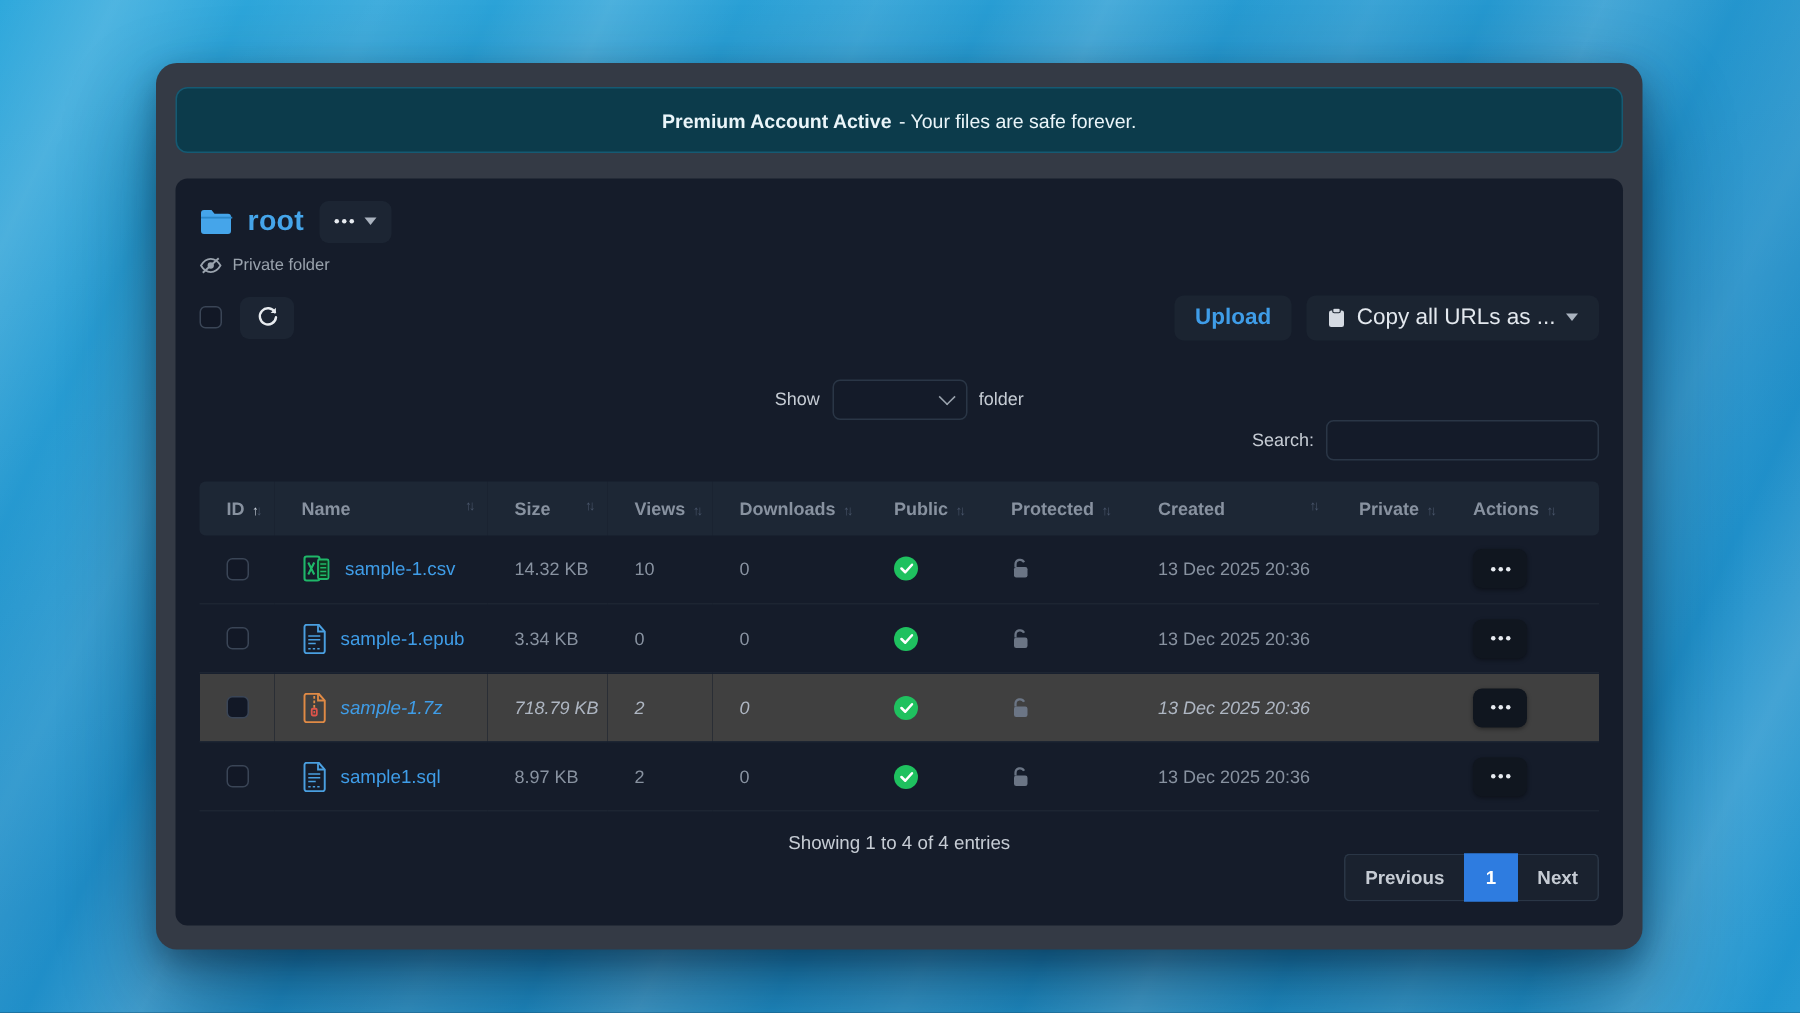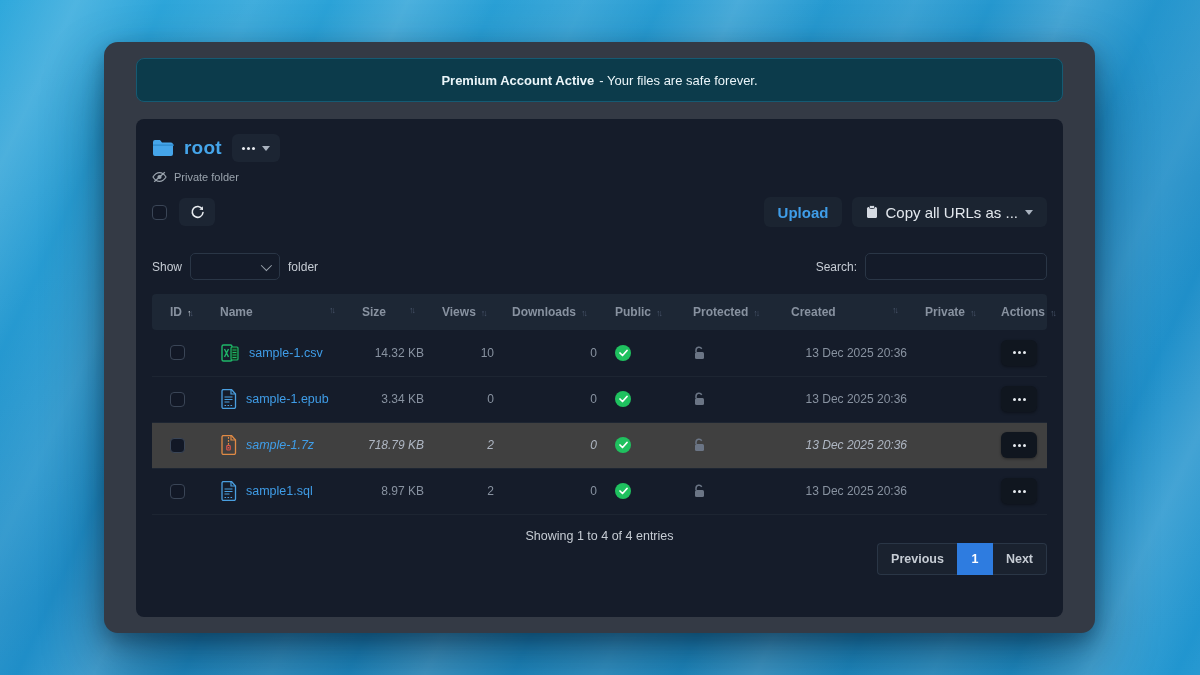--- a/index.html
+++ b/index.html
@@ -10,21 +10,21 @@
     background-image:
       repeating-linear-gradient(115deg,
         rgba(255,255,255,0) 0px, rgba(255,255,255,0.16) 70px,
         rgba(255,255,255,0) 150px, rgba(255,255,255,0.10) 230px,
         rgba(255,255,255,0) 300px),
       linear-gradient(160deg,#2ea8dc 0%,#1f8dc7 55%,#2196d0 100%);
     position:relative;
   }
   .window {
     position:absolute; left:104px; top:42px; width:991px; height:591px;
-    background:#343a45; border-radius:14px; padding:16px 32px;
+    background:#343a45; border-radius:14px; padding:16px 13px;
     box-shadow:0 28px 60px rgba(0,20,40,0.45), 0 8px 20px rgba(0,20,40,0.35);
     display:flex; flex-direction:column;
   }
   
   .banner {
     height:44px; flex:0 0 44px; background:#0c3b4b; border:1px solid #155a73;
     border-radius:8px; display:flex; align-items:center; justify-content:center;
     color:#eaf5f9; font-size:13px;
   }
   .banner b { font-weight:bold; margin-right:5px; }
@@ -53,21 +53,21 @@
   .icon-btn {
     background:#1c2533; border:none; border-radius:6px; width:36px; height:28px;
     display:flex; align-items:center; justify-content:center; cursor:pointer;
   }
   .btn {
     background:#1b2431; border:none; border-radius:6px; height:30px; padding:0 14px;
     color:#e3e8ee; font-size:15px; display:flex; align-items:center; gap:7px; cursor:pointer;
     font-family:"Liberation Sans", sans-serif;
   }
   .btn.upload { color:#3f9de8; font-weight:bold; }
-  .controls-row { display:flex; margin-top:26px; color:#c6ccd4; font-size:12px; }
+  .controls-row { display:flex; align-items:center; margin-top:26px; color:#c6ccd4; font-size:12px;flex-direction:column; }
   .show-group { display:flex; align-items:center; gap:8px; }
   .select-box {
     width:90px; height:27px; background:#141b29; border:1px solid #2a3646; border-radius:5px;
     display:flex; align-items:center; justify-content:flex-end; padding-right:10px; cursor:pointer;
   }
   .chevron { width:8px; height:8px; border-right:1.6px solid #9aa3ad; border-bottom:1.6px solid #9aa3ad; transform:rotate(45deg) translateY(-2px); }
   .search-group { margin-left:auto; display:flex; align-items:center; gap:8px; }
   .search-input {
     width:182px; height:27px; background:#141b29; border:1px solid #2a3646; border-radius:5px;
     color:#dfe5ec; font-size:12px; padding:0 8px; outline:none;
@@ -75,21 +75,21 @@
   
   table { border-collapse:collapse; table-layout:fixed; width:100%; margin-top:14px; }
   thead th {
     background:#1d2735; height:36px; text-align:left; font-size:12px; font-weight:bold;
     color:#8892a0; padding-left:18px; white-space:nowrap; cursor:pointer;
   }
   thead th:first-child { border-radius:4px 0 0 4px; }
   thead th:last-child { border-radius:0 4px 4px 0; }
   .sorts { display:inline-flex; margin-left:5px; font-size:9px; letter-spacing:-2px; color:#49556a; }
   .sorts .active { color:#cdd5de; }
-  tbody td { height:46px; padding-left:18px; font-size:12px; color:#8892a0; border-bottom:1px solid #1d2532; white-space:nowrap; overflow:hidden;text-align:right; }
+  tbody td { height:46px; padding-left:18px; font-size:12px; color:#8892a0; border-bottom:1px solid #1d2532; white-space:nowrap; overflow:hidden; }
   tbody tr.highlight td { background:#404040;font-style:italic; }
   .name-cell { display:flex; align-items:center; gap:9px; }
   .file-link { color:#3f9de8; text-decoration:none; font-size:12.5px; cursor:pointer; }
   .check-badge {
     width:16px; height:16px; border-radius:50%; background:#1fc15f;
     display:flex; align-items:center; justify-content:center;
   }
   .actions-btn {
     background:#10161f; border:none; border-radius:6px; width:36px; height:26px;
     display:flex; align-items:center; justify-content:center; cursor:pointer;

